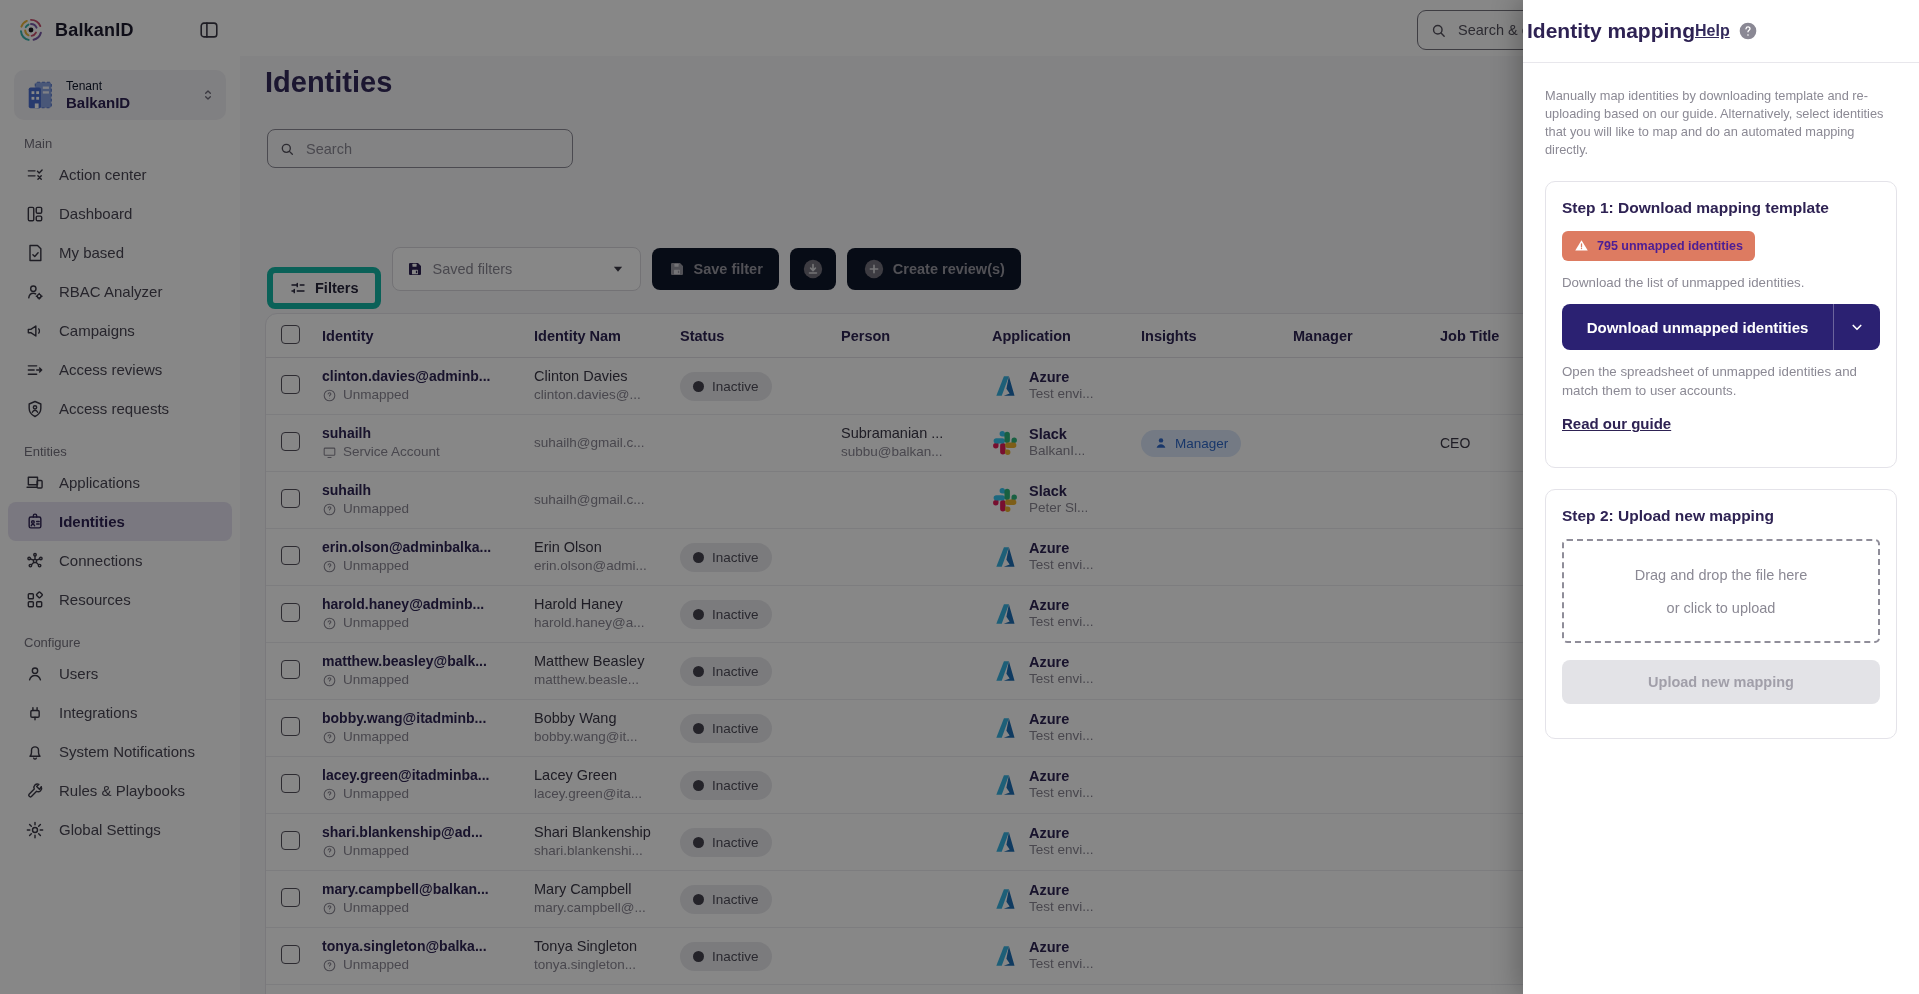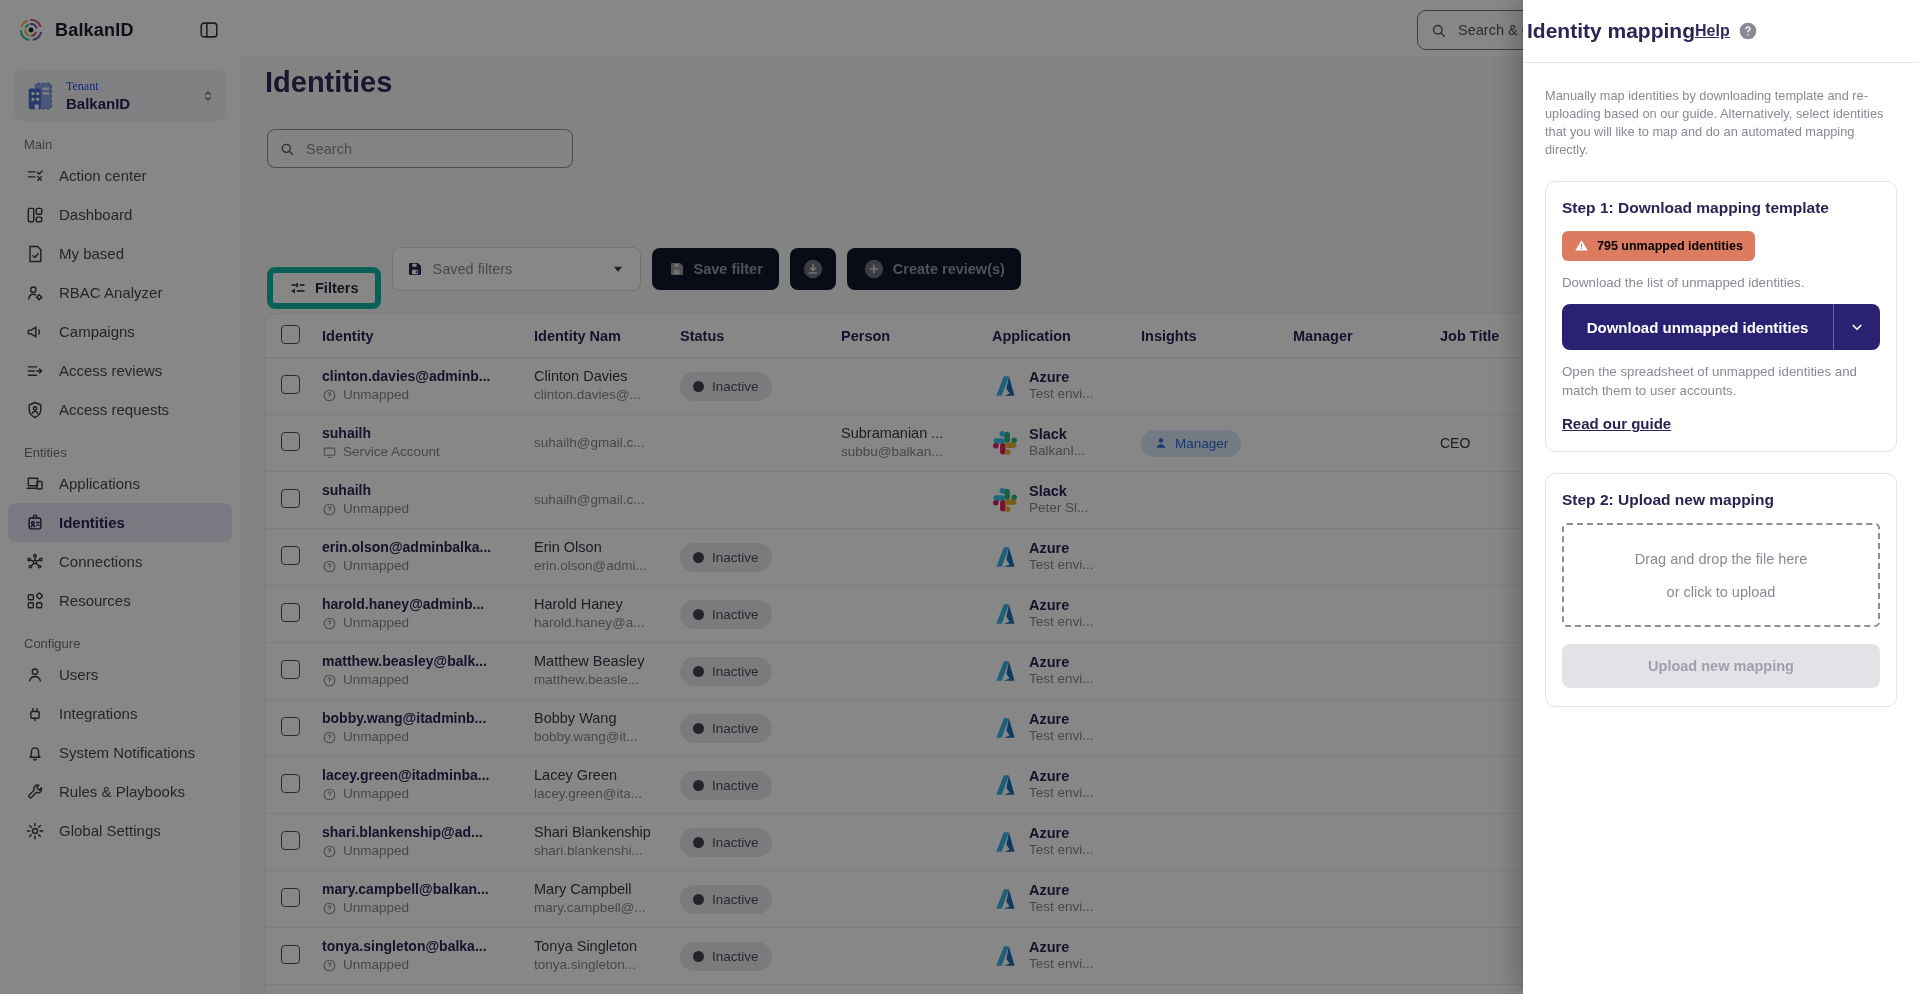--- a/index.html
+++ b/index.html
@@ -11,21 +11,21 @@
   .brand-row{display:flex;align-items:center;height:60px;padding:0 16px;position:relative;}
   .logo{width:30px;height:30px;display:inline-flex;}
   .logo svg{width:30px;height:30px;}
   .brand-name{margin-left:9px;font-size:18px;font-weight:800;color:#1d1b2e;letter-spacing:.2px;}
   .collapse-btn{position:absolute;right:20px;top:19px;width:22px;height:22px;color:#3a3845;cursor:pointer;}
   .collapse-btn svg{width:22px;height:22px;}
   .tenant-card{margin:10px 14px 6px;background:#f2f1f5;border-radius:10px;padding:9px 10px;display:flex;align-items:center;cursor:pointer;}
   .tenant-icon{width:32px;height:32px;flex:0 0 32px;}
   .tenant-icon svg{width:32px;height:32px;}
   .tenant-texts{margin-left:10px;flex:1;min-width:0;}
-  .tenant-label{font-size:12px;color:#1d4ed8;font-family:Liberation Serif, serif;}
+  .tenant-label{font-size:12px;color:#0f172a;}
   .tenant-name{font-size:15px;font-weight:700;color:#2e2253;margin-top:1px;}
   .tenant-chev{width:16px;height:22px;color:#6f6c7a;}
   .tenant-chev svg{width:16px;height:22px;}
   nav{display:block;}
   .nav-label{margin:16px 0 4px 24px;font-size:13px;color:#76737f;}
   .nav-item{display:flex;align-items:center;height:39px;margin:0 8px;padding-left:17px;border-radius:8px;gap:14px;
     font-size:15px;color:#4a4754;cursor:pointer;white-space:nowrap;}
   .nav-item .nav-ic{width:20px;height:20px;color:#3a3845;display:inline-flex;}
   .nav-item .nav-ic svg{width:20px;height:20px;}
   .nav-item.active{background:var(--active-bg,#e6e3f1);color:#2e2253;font-weight:700;}
@@ -101,24 +101,24 @@
     box-shadow:-6px 0 24px rgba(0,0,0,.25);}
   .drawer-head{height:62px;display:flex;align-items:center;justify-content:flex-start;
     padding:0 4px;border-bottom:1px solid #e8e7ec;}
   .drawer-title{font-size:21px;font-weight:800;color:#2e2253;}
   .help{display:flex;align-items:center;gap:8px;cursor:pointer;}
   .help-text{font-size:16px;font-weight:700;color:#332a5c;text-decoration:underline;}
   .help-ic{display:inline-flex;width:20px;height:20px;}
   .help-ic svg{width:20px;height:20px;}
   .drawer-body{padding:20px 22px;}
   .drawer-desc{margin:4px 0 0;font-size:12.8px;line-height:1.42;color:#8b8994;}
-  .step-card{border:1px solid #e4e3e9;border-radius:10px;padding:17px 16px 18px;margin-top:21px;}
+  .step-card{border:1px solid #e4e3e9;border-radius:10px;padding:17px 16px 34px;margin-top:21px;}
   .step-card h3{margin:0;font-size:15.5px;font-weight:800;color:#2e2253;}
   .warn-badge{display:inline-flex;align-items:center;gap:8px;margin-top:14px;height:30px;padding:0 12px;
-    border-radius:6px;background:var(--warn,#dd7b61);color:#000000;font-size:12.5px;font-weight:700;text-align:right;}
+    border-radius:6px;background:var(--warn,#dd7b61);color:#4c1d95;font-size:12.5px;font-weight:700;text-align:right;}
   .warn-badge svg{width:15px;height:15px;}
   .hint{margin:13px 0 0;font-size:13.3px;line-height:1.4;color:#8b8994;}
   .dl-btn{display:flex;align-items:stretch;width:100%;margin-top:12px;height:46px;border:0;border-radius:8px;
     background:var(--accent,#2b2172);color:#fff;font:inherit;cursor:pointer;padding:0;overflow:hidden;}
   .dl-label{flex:1;display:flex;align-items:center;justify-content:center;font-size:15px;font-weight:700;}
   .dl-chev{width:46px;display:flex;align-items:center;justify-content:center;border-left:1px solid rgba(255,255,255,.3);}
   .dl-chev svg{width:18px;height:18px;}
   .guide-link{display:inline-block;margin-top:15px;font-size:15px;font-weight:800;color:#2e2253;
     text-decoration:underline;cursor:pointer;}
   .dropzone{margin-top:14px;height:100px;border:2px dashed #8f8d99;border-radius:5px;display:flex;flex-direction:column;

